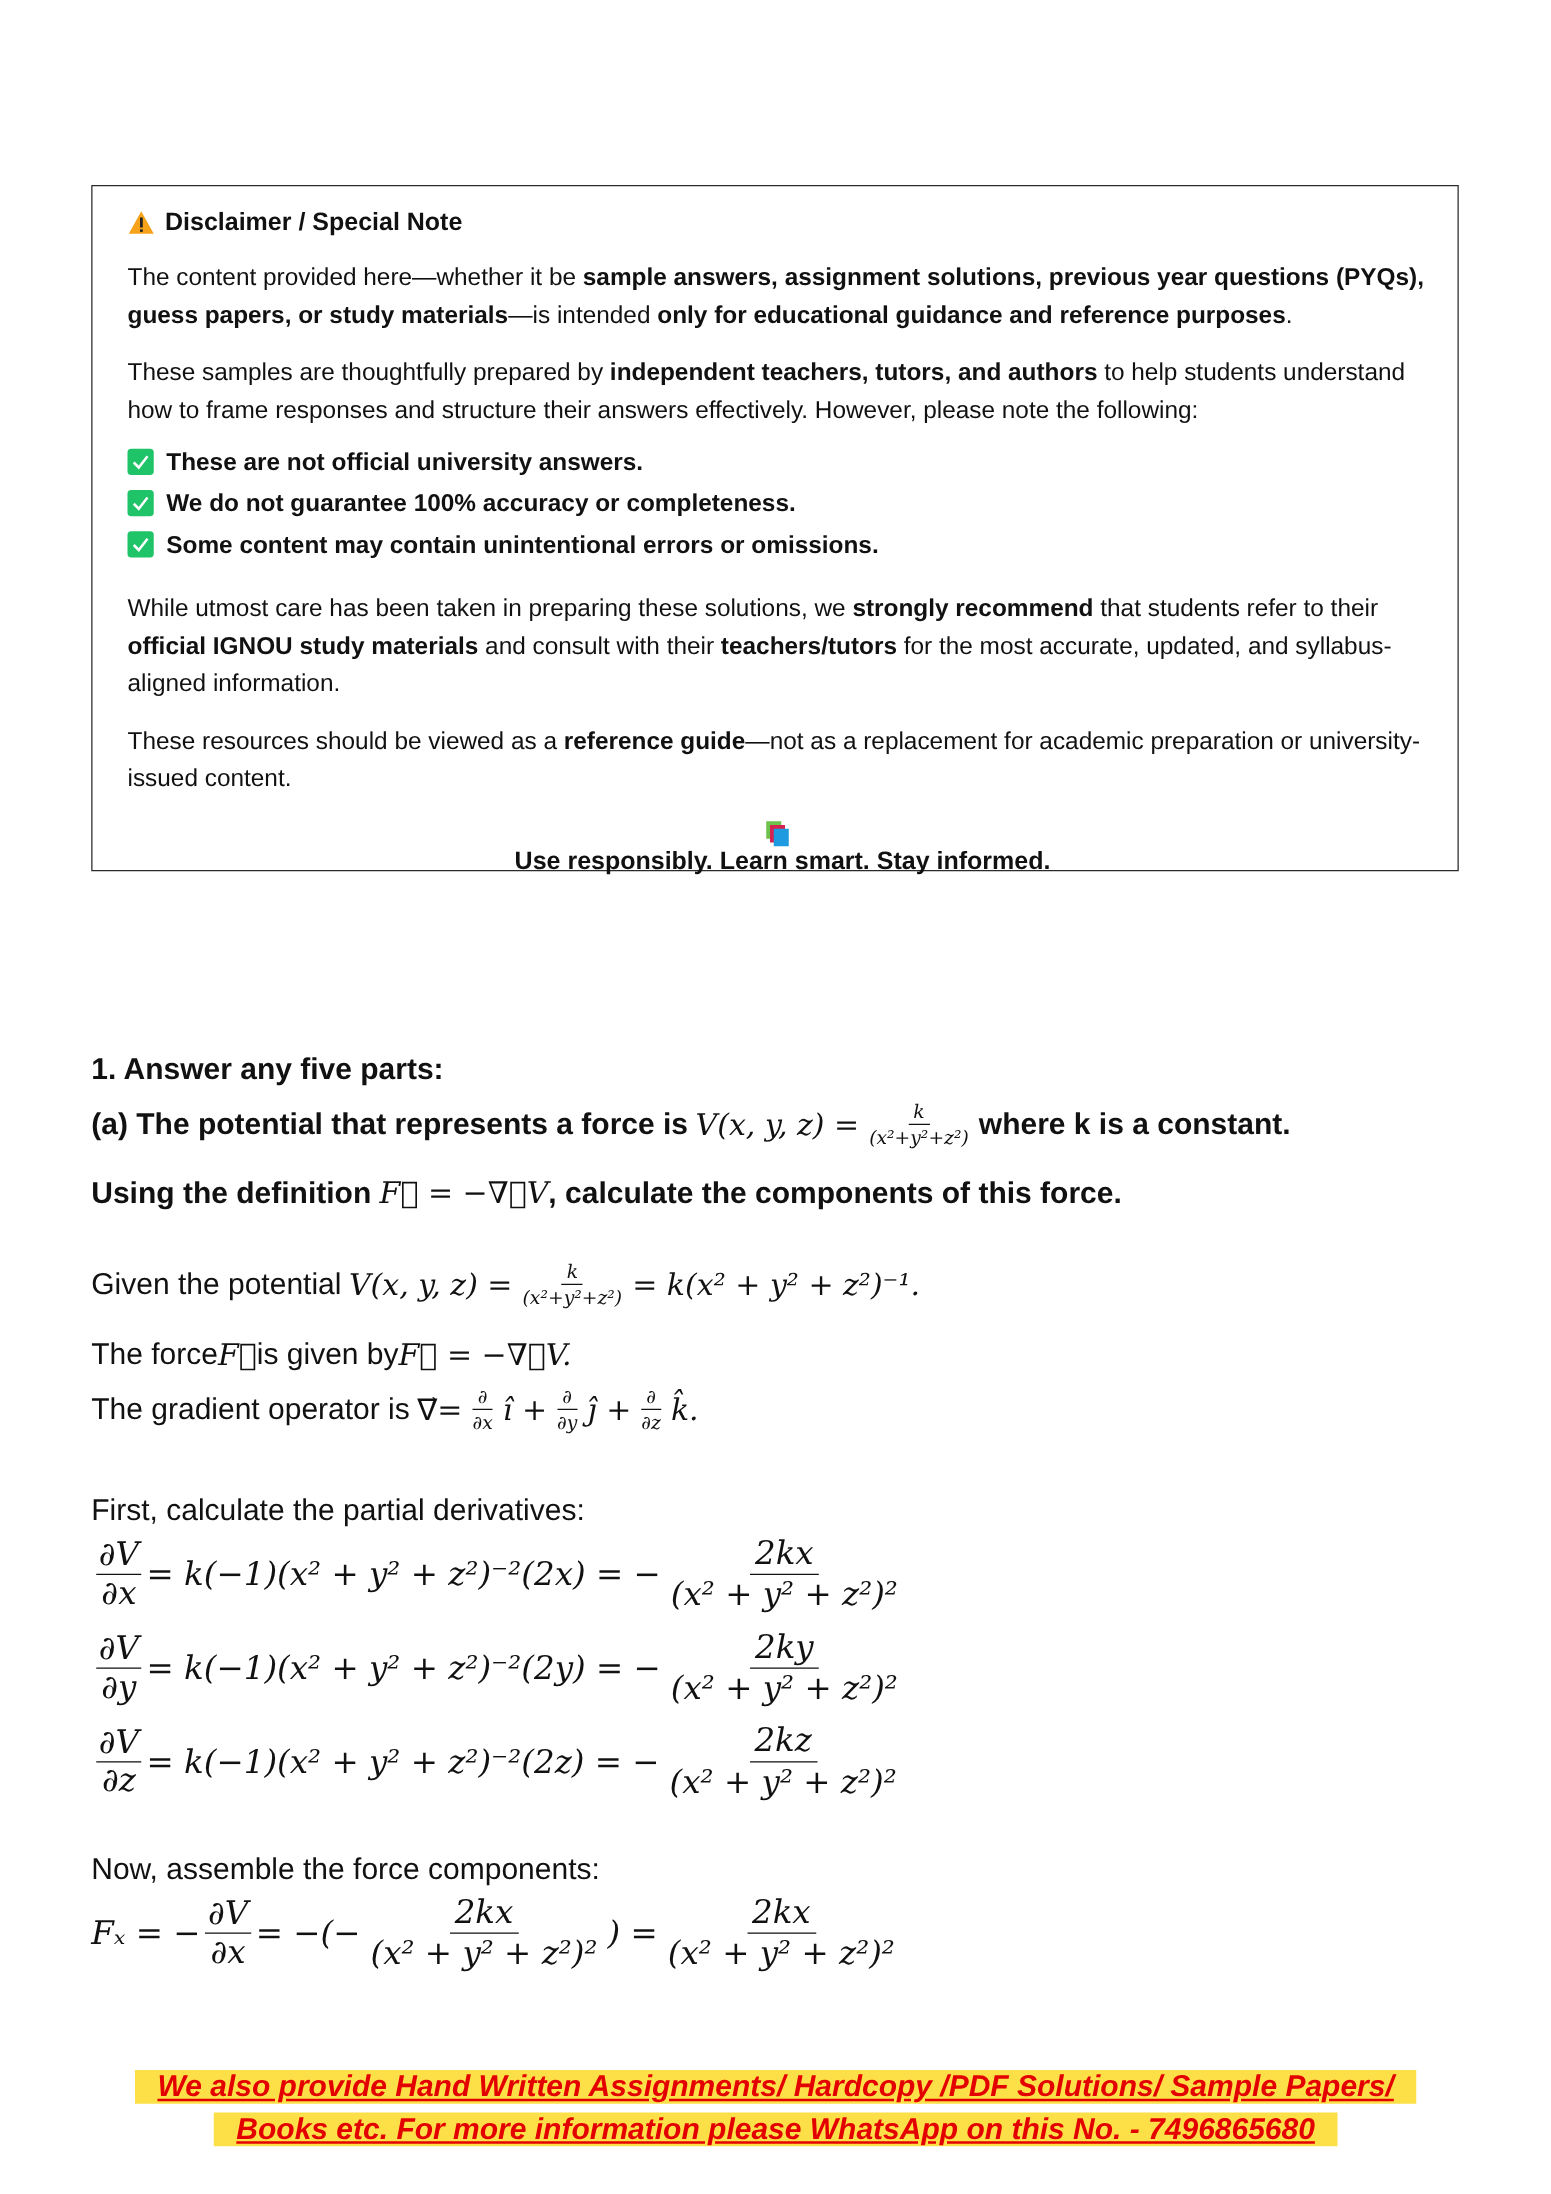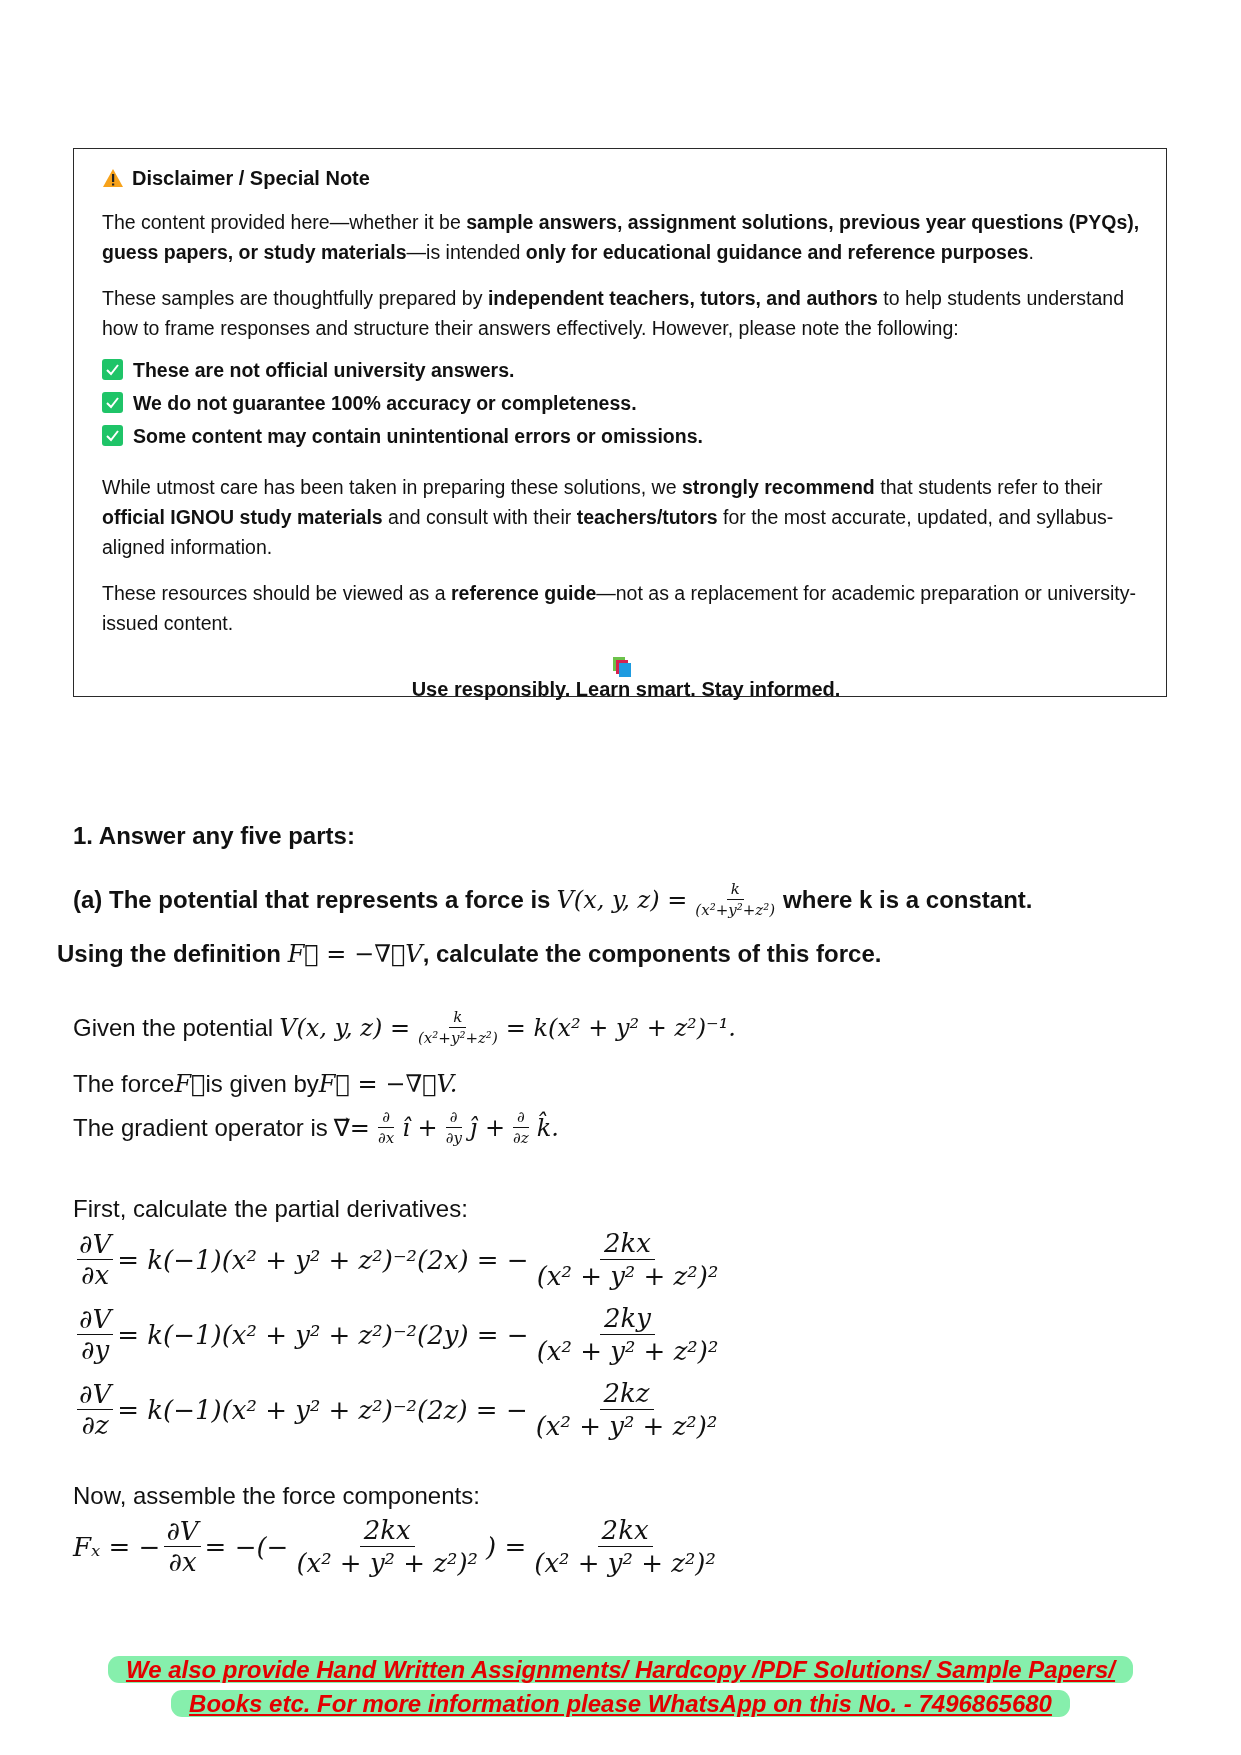--- a/index.html
+++ b/index.html
@@ -19,39 +19,39 @@
   .check-row { display: flex; height: 33px; font-size: 19.5px; font-weight: bold; }
   .check-icon { width: 21px; height: 21px; background: #1fc468; border-radius: 3px; margin-right: 10px;
                 display: inline-flex; align-items: center; justify-content: center; }
   .p3 { margin-top: 14px; }
   .p4 { margin-top: 16px; }
   .disc-foot { display: flex; align-items: center; margin-top: 18px; font-size: 20px; font-weight: bold; flex-direction: column; }
   .books-icon { width: 22px; height: 22px; margin-right: 9px; position: relative; display: inline-block; }
   b { font-weight: bold; }
 
   
-  .q-head { position: absolute; left: 73px; top: 822px; font-size: 24px; font-weight: bold; }
+  .q-head { position: absolute; left: 73px; top: 842px; font-size: 24px; font-weight: bold; }
   .q-a1 { position: absolute; left: 73px; top: 880px; font-size: 24px; font-weight: bold; display: flex; align-items: center; white-space: nowrap; }
-  .q-a2 { position: absolute; left: 57px; top: 940px; font-size: 24px; font-weight: bold; white-space: nowrap; }
+  .q-a2 { position: absolute; left: 73px; top: 940px; font-size: 24px; font-weight: bold; white-space: nowrap; }
   .math { font-family: "DejaVu Serif", "Liberation Serif", serif; font-style: italic; font-weight: normal; }
   .mathn { font-family: "DejaVu Serif", "Liberation Serif", serif; font-weight: normal; font-style: normal; }
   .frac { display: inline-flex; flex-direction: column; align-items: center; vertical-align: middle; margin: 0 4px; }
   .frac .num { border-bottom: 1.5px solid #111; padding: 0 4px 1px; text-align: center; }
   .frac .den { padding: 1px 4px 0; text-align: center; }
   .sm .num, .sm .den { font-size: 15px; }
 
   .line { position: absolute; left: 73px; font-size: 24px; white-space: nowrap; display: flex; align-items: center; }
   .eqblock { position: absolute; left: 73px; font-size: 26px; white-space: nowrap; display: flex; align-items: center; }
   .eqblock .lhs .num, .eqblock .lhs .den { font-size: 26px; padding: 0 2px; }
   .eqblock .rhs .num, .eqblock .rhs .den { font-size: 26px; }
 
   
   .promo { position: absolute; left: 0; width: 1241px; text-align: center; font-size: 24px; font-weight: bold;
            font-style: italic; color: #e30000; text-decoration: underline; }
-  .promo span { background: #86efac; padding: 0 18px; border-radius: 11px; }
+  .promo span { background: #fde047; padding: 0 18px; }
 </style>
 </head>
 <body>
 
 <div class="page">
 
   <div class="disclaimer">
     <div class="disc-title">
       <span class="warn-icon">
         <svg width="22" height="20" viewBox="0 0 22 20">

